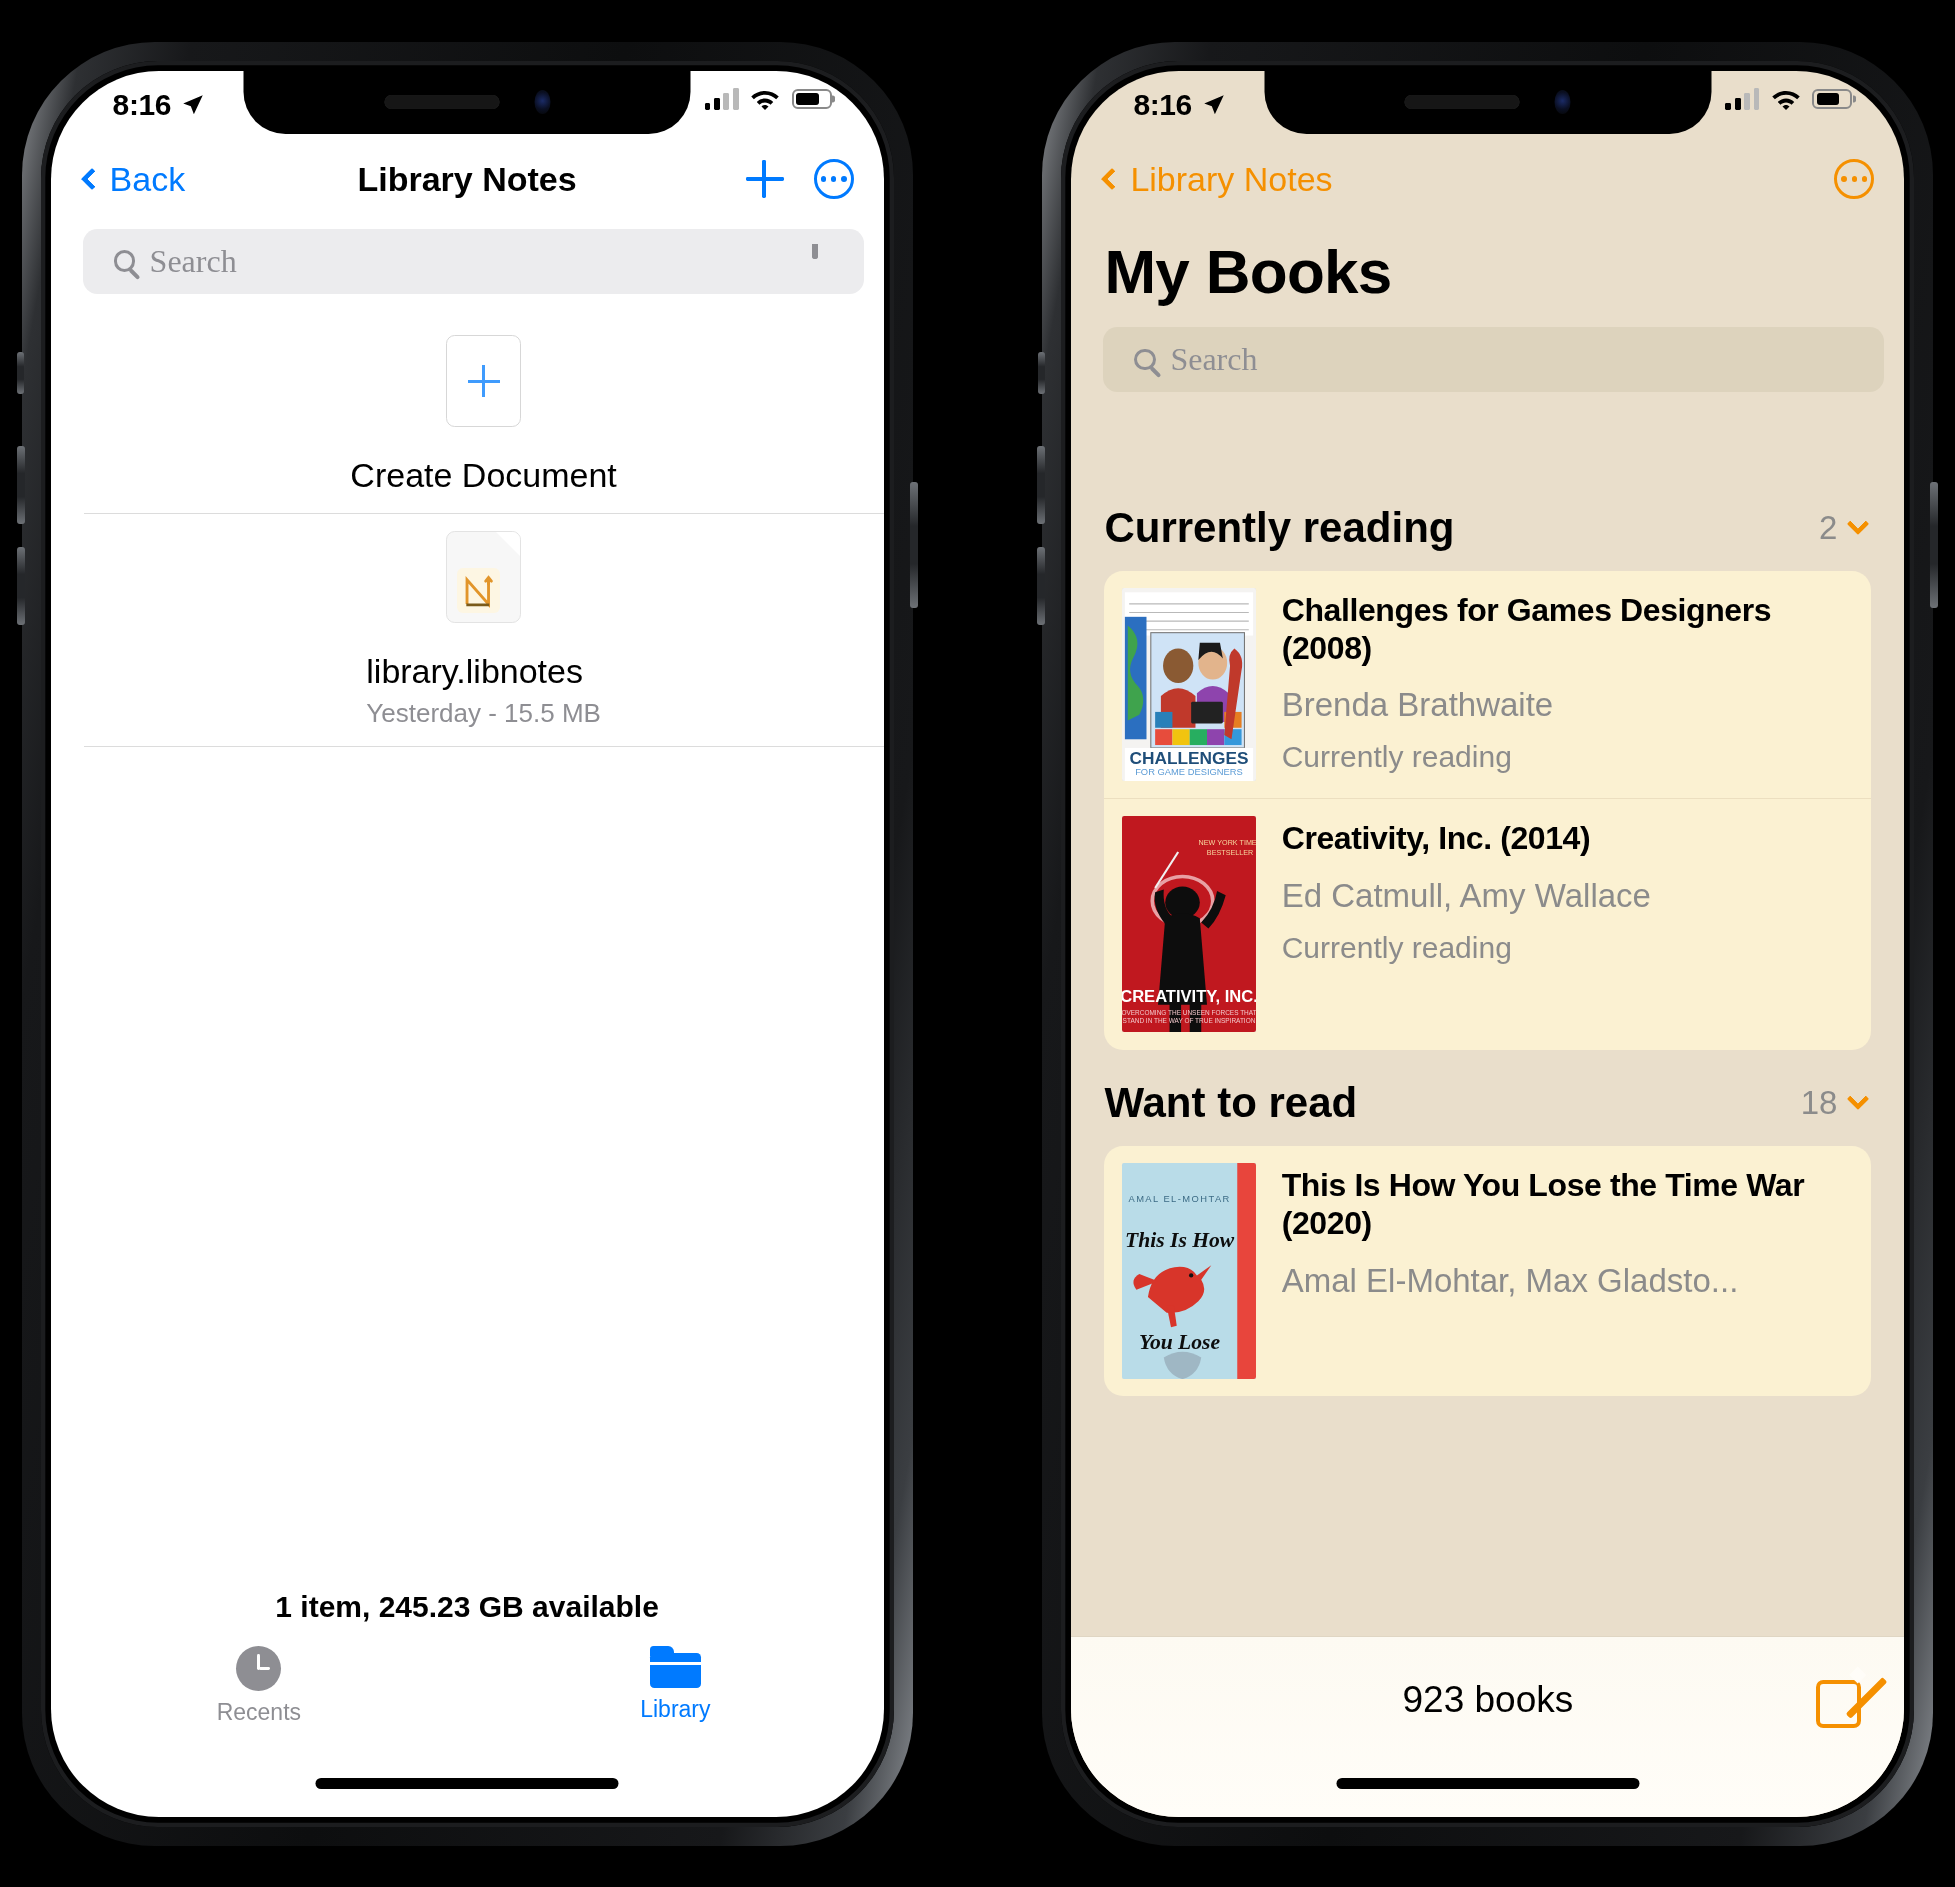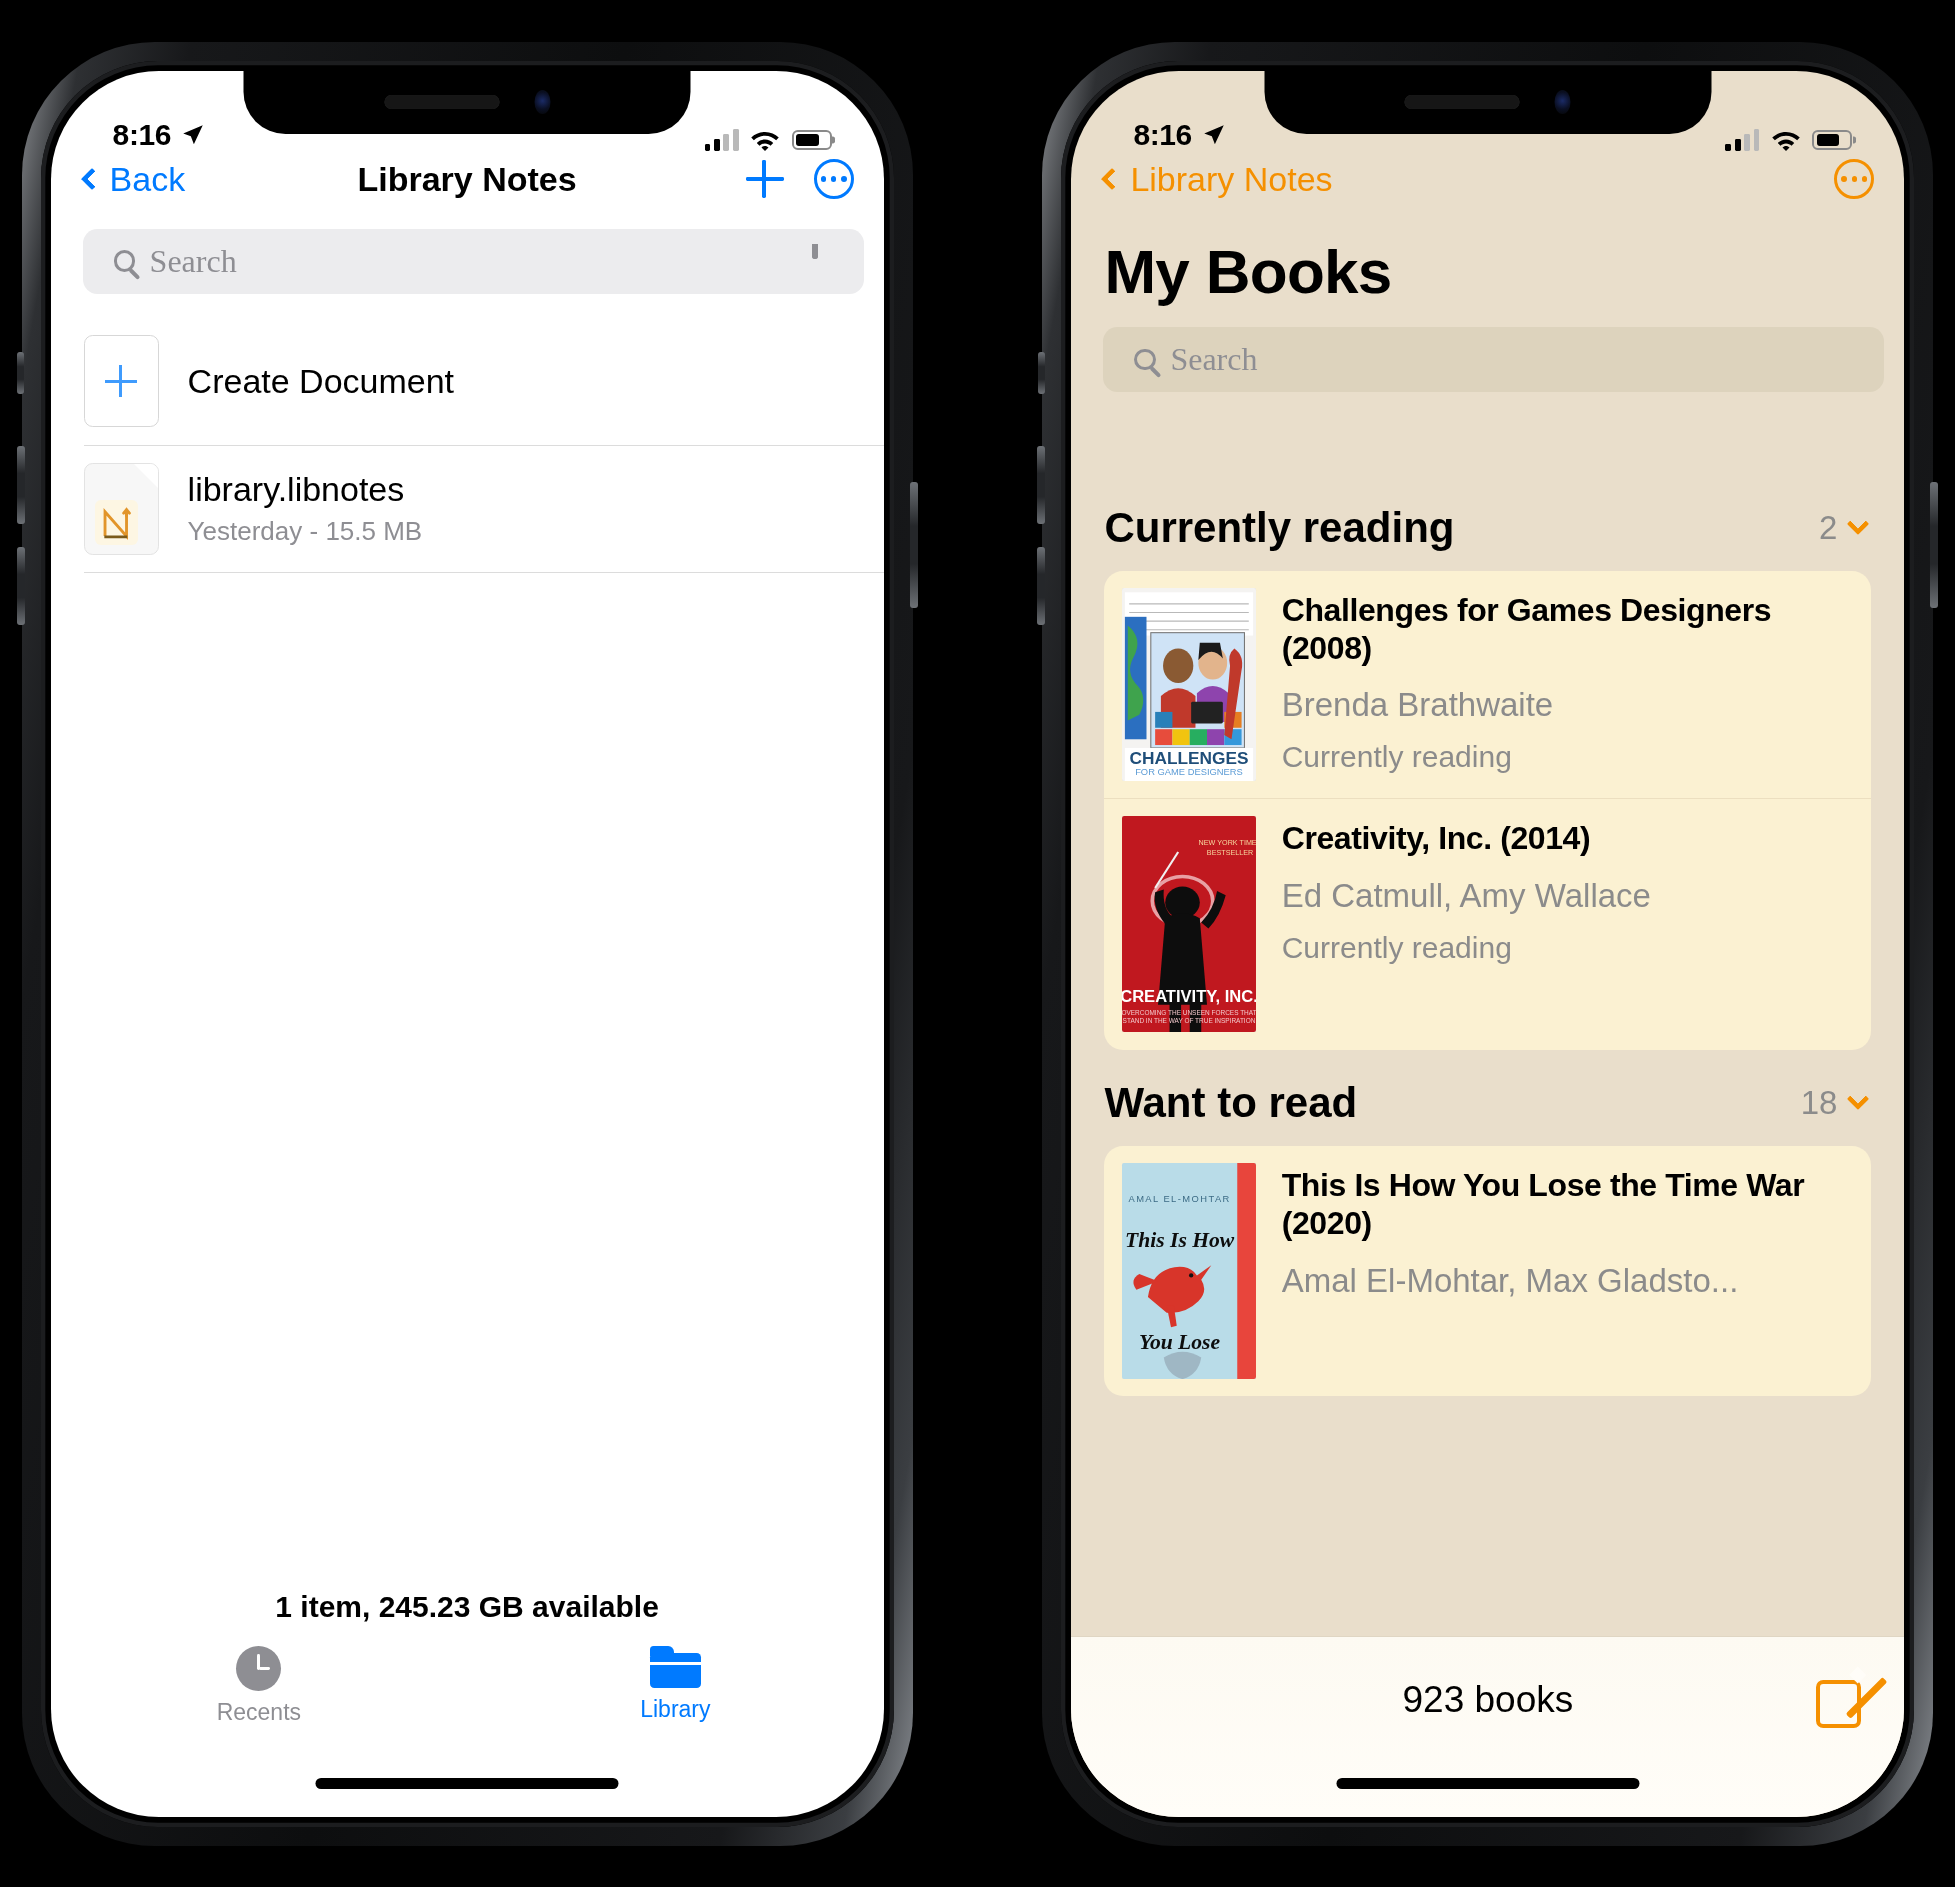--- a/index.html
+++ b/index.html
@@ -80,23 +80,23 @@
     box-shadow: inset 0 0 0.7px #3a3a3a;
   }
   .frontcam {
     width: 16px; height: 24.5px;
     border-radius: 50%;
     background: radial-gradient(circle at 50% 45%, #1b2b66 0%, #0a0f22 55%, #050505 100%);
   }
 
   
   .statusbar {
-    position: absolute; top: 12px; left: 0;
+    position: absolute; top: 4px; left: 0;
     width: 100%; height: 69px;
-    display: flex; align-items: flex-end;
+    display: flex; align-items: flex-start;
     justify-content: space-between;
     padding: 13px 52px 0 62px;
     z-index: 15;
     font-size: 30px;
     font-weight: 600;
     letter-spacing: -0.4px;
     gap: 16px;
   }
   .sb-left { display: flex; align-items: center; gap: 8.7px; }
   .sb-right { display: flex; align-items: center; gap: 11.5px; }
@@ -203,20 +203,21 @@
   }
   .mic .stem { width: 3.6px; height: 5.8px; background:#8e8e93; margin: 0 auto; }
 
   .file-list { margin: 24.5px 0 0 0; padding-left: 33px; }
   .file-row {
     display: flex; align-items: center;
     gap: 29px;
     padding: 17.3px 0 17.3px 0;
     border-bottom: 1.4px solid #dcdcdc;
     cursor: pointer;
+    flex-direction: column;
   }
   .file-row:last-child { border-bottom: 1.4px solid #dcdcdc; }
   .doc-new {
     width: 75px; height: 92px;
     border: 1.4px solid #d7d7d7;
     border-radius: 8.7px;
     display:flex; align-items:center; justify-content:center;
     flex: 0 0 auto;
     background: #fff;
   }

